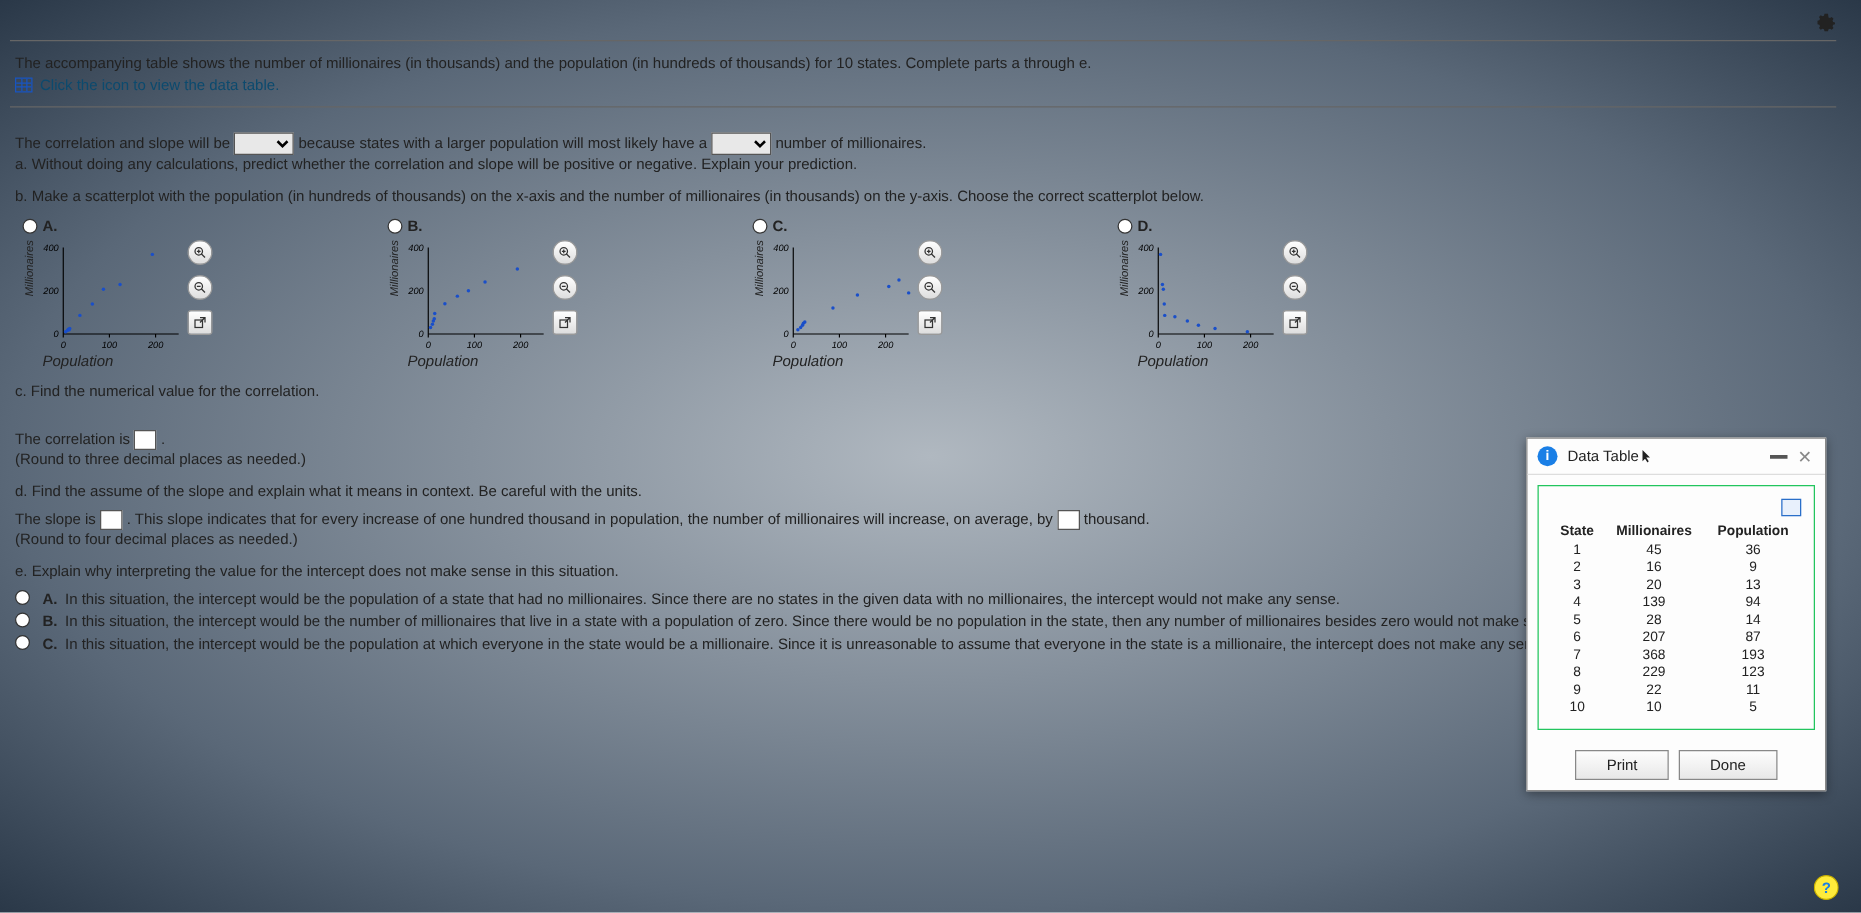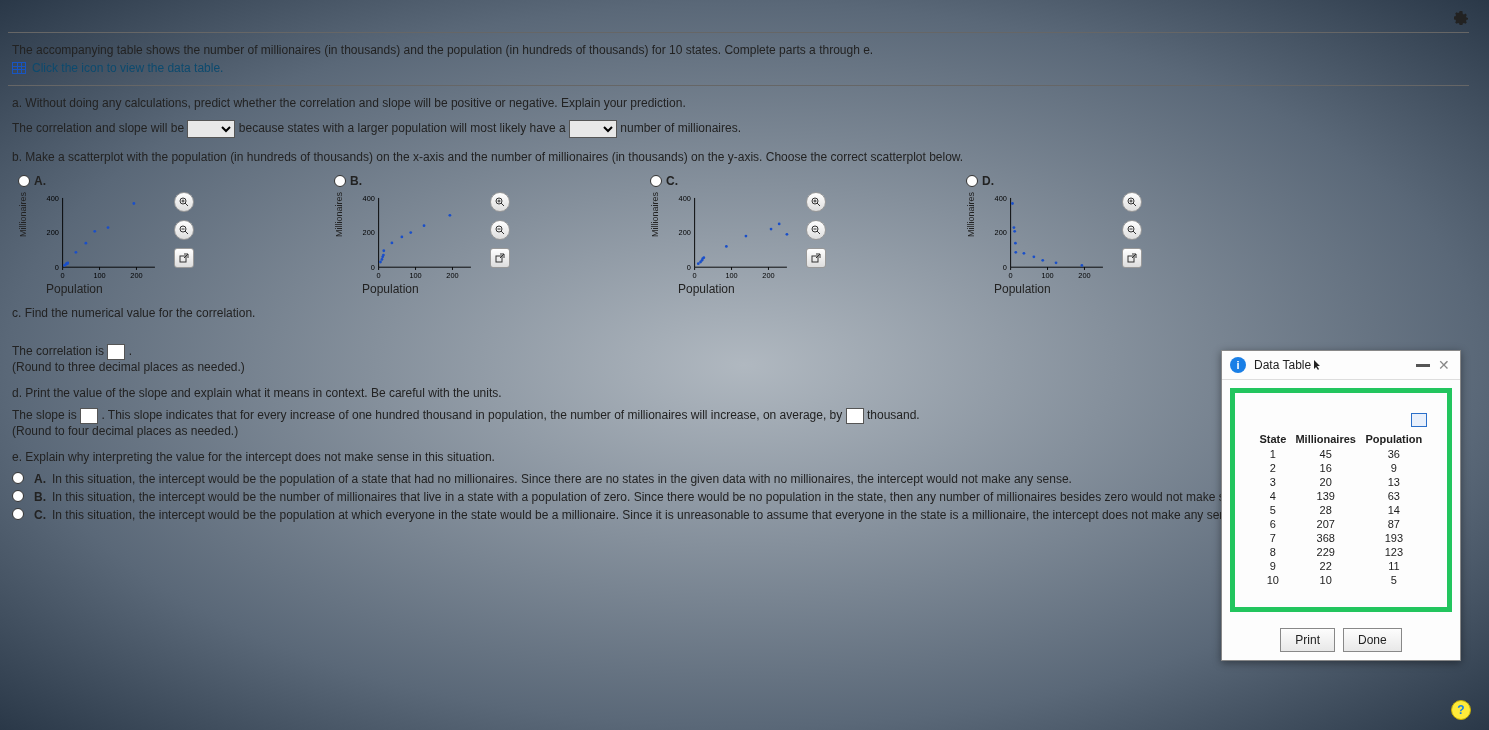--- a/index.html
+++ b/index.html
@@ -23,46 +23,46 @@
   .grid-ic::before { top:3px; left:0; right:0; height:1px; box-shadow:0 3px 0 #1855c1;}
   .grid-ic::after { left:4px; top:0; bottom:0; width:1px; box-shadow:4px 0 0 #1855c1;}
   .q { padding:6px 4px; }
   .inline-sel { border:1px solid #555; background:#e8e8e8; height:18px; width:48px; display:inline-block; vertical-align:middle;}
   .inline-box { border:1px solid #555; background:#fff; height:16px; width:18px; display:inline-block; vertical-align:middle;}
   .charts { display:flex; gap:140px; padding:4px 10px; }
   .chart-wrap { display:flex; align-items:flex-start; gap:4px; }
   .radio { width:12px; height:12px; border:1px solid #333; border-radius:50%; display:inline-block; background:#fff; margin-right:4px; cursor:pointer;}
   .chart-col { }
   .chart-head { display:flex; align-items:center; font-weight:bold; margin-bottom:4px;}
-  .chart-body { display:flex; align-items:flex-start; gap:18px;}
+  .chart-body { display:flex; align-items:flex-start; gap:6px;font-style:italic;}
   .plot { position:relative; width:110px; height:90px; }
   .plot svg { display:block; }
   .plot-ylabel { writing-mode:vertical-rl; transform:rotate(180deg); font-size:9px; text-align:center; }
   .plot-btns { display:flex; flex-direction:column; gap:8px; }
   .rb { width:20px; height:20px; border-radius:50%; background:linear-gradient(#fff,#ddd); border:1px solid #999; display:flex; align-items:center; justify-content:center; cursor:pointer; font-size:11px;}
   .sq { width:20px; height:20px; border-radius:3px; background:linear-gradient(#fff,#ddd); border:1px solid #999; display:flex; align-items:center; justify-content:center; cursor:pointer; font-size:11px;}
   .note { color:#222; }
   .popup {
     position:absolute; right:28px; top:350px; width:240px;
     background:#fdfdfd; border:1px solid #888; box-shadow:0 2px 8px rgba(0,0,0,.4);
     font-size:12px;
   }
   .popup-head { display:flex; align-items:center; padding:6px 8px; border-bottom:1px solid #ddd; }
   .info-ic { width:16px; height:16px; border-radius:50%; background:#1a7fe6; color:#fff; font-weight:bold; display:flex; align-items:center; justify-content:center; font-size:11px; margin-right:8px;}
   .popup-head .sp { flex:1; }
   .min { width:14px; height:3px; background:#555; margin-right:8px; cursor:pointer;}
   .xcl { width:14px; height:14px; cursor:pointer; color:#888; font-size:14px; line-height:14px;}
-  .popup-body { padding:20px; border:5px solid #22c55e; margin:8px; }
+  .popup-body { padding:10px; border:1px solid #22c55e; margin:8px; }
   .pop-top { display:flex; justify-content:flex-end; margin-bottom:4px;}
   .fs { width:16px; height:14px; border:1px solid #2a6fc9; background:#e8f0fc; cursor:pointer;}
   table.dt { border-collapse:collapse; width:100%; font-size:11px; text-align:center;}
   table.dt th { font-weight:bold; padding:2px 4px; }
   table.dt td { padding:1px 4px; }
   .popup-foot { display:flex; justify-content:center; gap:8px; padding:8px; }
-  .btn { border:1px solid #888; background:linear-gradient(#fdfdfd,#e8e8e8); padding:4px 14px; cursor:pointer; font-size:12px;}
+  .btn { border:1px solid #888; background:linear-gradient(#fdfdfd,#e8e8e8); padding:4px 24px; cursor:pointer; font-size:12px;}
   .help { position:fixed; right:18px; bottom:10px; width:20px; height:20px; border-radius:50%; background:#ffeb3b; border:1px solid #c9b000; display:flex; align-items:center; justify-content:center; font-weight:bold; color:#1a7fe6; cursor:pointer;}
 </style>
 </head>
 <body>
 
 <div class="page">
   <div class="topbar">
     <span class="gear">
       <svg viewBox="0 0 16 16">
           <path fill="#222" d="M8 5a3 3 0 100 6 3 3 0 000-6zm7 3l-1.5-.4-.5-1.2.8-1.4-1.4-1.4-1.4.8-1.2-.5L9.4 1H6.6l-.4 1.5-1.2.5-1.4-.8L2.2 3.6l.8 1.4-.5 1.2L1 6.6v2.8l1.5.4.5 1.2-.8 1.4 1.4 1.4 1.4-.8 1.2.5.4 1.5h2.8l.4-1.5 1.2-.5 1.4.8 1.4-1.4-.8-1.4.5-1.2L15 9.4z"></path>
@@ -75,28 +75,28 @@
     <div>The accompanying table shows the number of millionaires (in thousands) and the population (in hundreds of thousands) for 10 states. Complete parts a through e.</div>
     <div class="link-row">
       <span class="grid-ic"></span>
       <span>Click the icon to view the data table.</span>
     </div>
   </div>
 
   <hr class="sec">
 
   <div class="q">
-    <div>a. Without doing any calculations, predict whether the correlation and slope will be positive or negative. Explain your prediction.</div>
     <div style="margin-top:10px;">
       <span>The correlation and slope will be</span>
       <select class="inline-sel"></select>
       <span>because states with a larger population will most likely have a</span>
       <select class="inline-sel"></select>
       <span>number of millionaires.</span>
     </div>
+    <div>a. Without doing any calculations, predict whether the correlation and slope will be positive or negative. Explain your prediction.</div>
   </div>
 
   <div class="q">
     <div>b. Make a scatterplot with the population (in hundreds of thousands) on the x-axis and the number of millionaires (in thousands) on the y-axis. Choose the correct scatterplot below.</div>
   </div>
 
   <div class="charts" id="charts">
   <div class="chart-wrap">
     <div class="chart-col">
       <div class="chart-head">
@@ -351,21 +351,21 @@
     <div>c. Find the numerical value for the correlation.</div>
     <div style="margin-top:24px;">
       <span>The correlation is</span>
       <span class="inline-box"></span>
       <span>.</span><br>
       <span class="note">(Round to three decimal places as needed.)</span>
     </div>
   </div>
 
   <div class="q">
-    <div>d. Print the value of the slope and explain what it means in context. Be careful with the units.</div>
+    <div>d. Find the assume of the slope and explain what it means in context. Be careful with the units.</div>
     <div style="margin-top:8px;">
       <span>The slope is</span>
       <span class="inline-box"></span>
       <span>. This slope indicates that for every increase of one hundred thousand in population, the number of millionaires will increase, on average, by</span>
       <span class="inline-box"></span>
       <span>thousand.</span><br>
       <span class="note">(Round to four decimal places as needed.)</span>
     </div>
   </div>
 
@@ -424,21 +424,21 @@
             <td>9</td>
           </tr>
           <tr>
             <td>3</td>
             <td>20</td>
             <td>13</td>
           </tr>
           <tr>
             <td>4</td>
             <td>139</td>
-            <td>63</td>
+            <td>94</td>
           </tr>
           <tr>
             <td>5</td>
             <td>28</td>
             <td>14</td>
           </tr>
           <tr>
             <td>6</td>
             <td>207</td>
             <td>87</td>

